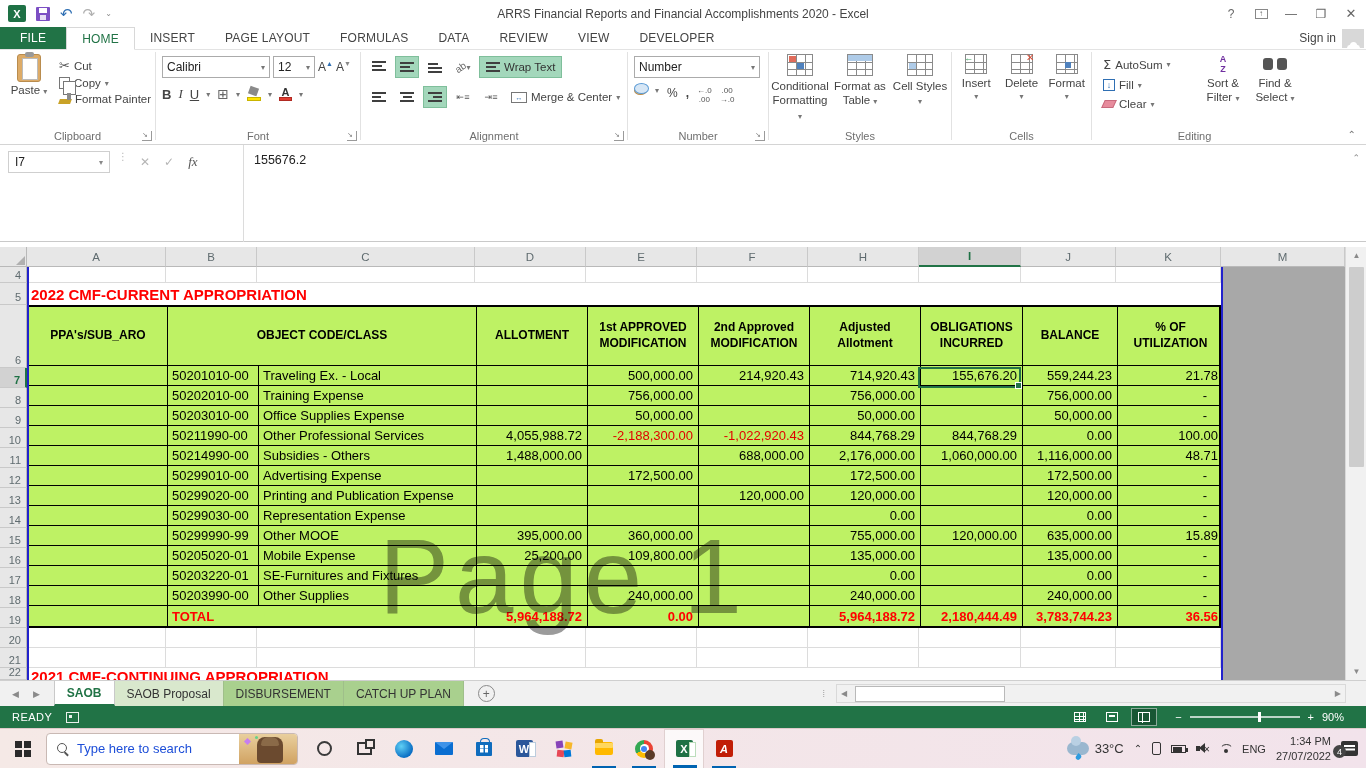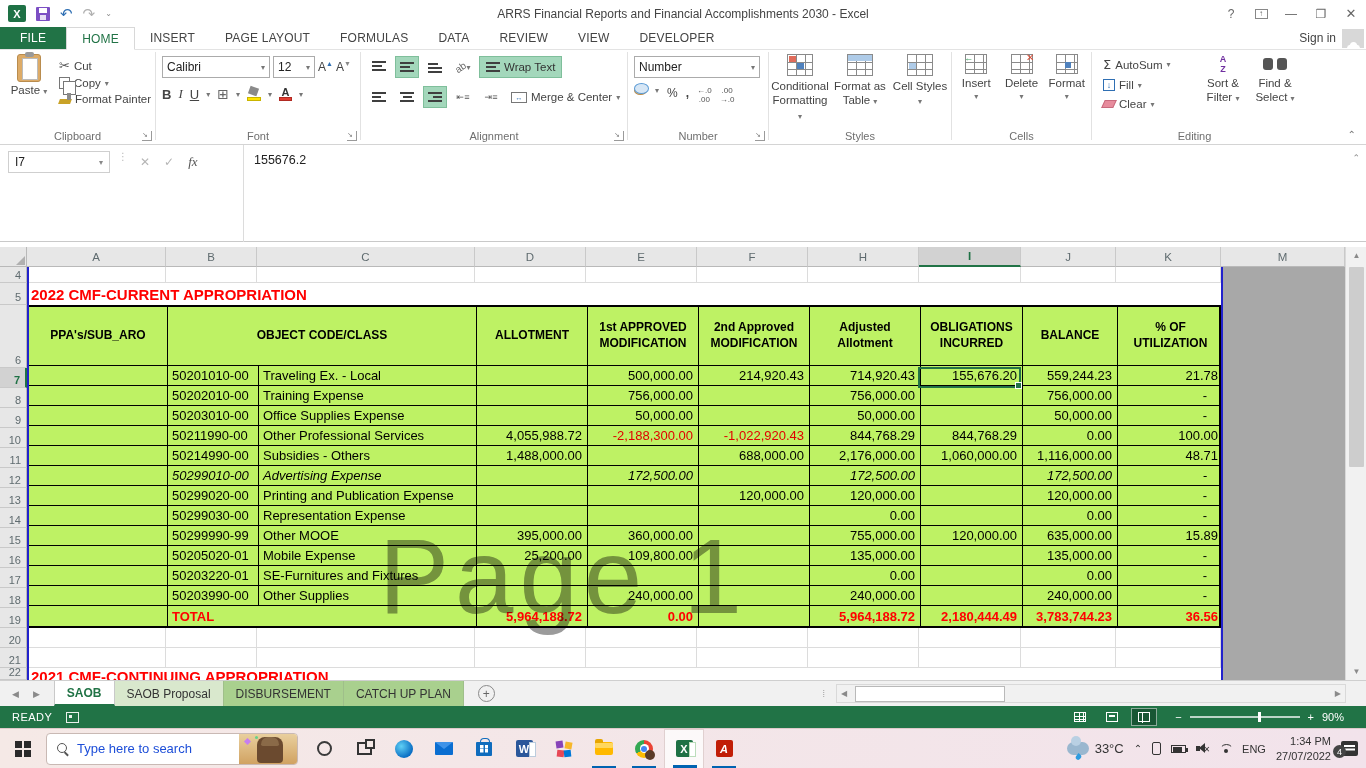--- a/index.html
+++ b/index.html
@@ -286,21 +286,21 @@
 <div class="app">
 
   <div class="titlebar">
     <div class="qat">
       <span class="xl-logo">X</span>
       <span class="save-ic"></span>
       <span class="undo">↶</span>
       <span class="redo">↷</span>
       <span class="dd">⌄</span>
     </div>
-    <div class="tb-title">ARRS Financial Reports and Financial Accomplishments 2030 - Excel</div>
+    <div class="tb-title">ARRS Financial Reports and Financial Accomplishments 2020 - Excel</div>
     <div class="winbtns">
       <span class="winbtn">?</span>
       <span class="winbtn">
           <span class="ribbon-disp">↑</span>
         </span>
       <span class="winbtn">—</span>
       <span class="winbtn">❐</span>
       <span class="winbtn close">✕</span>
     </div>
   </div>
@@ -672,21 +672,21 @@
             <div class="tcell txt" style="width: 91px;">50214990-00</div>
             <div class="tcell txt" style="width: 218px;">Subsidies - Others</div>
             <div class="tcell num" style="width: 111px;">1,488,000.00</div>
             <div class="tcell num" style="width: 111px;"></div>
             <div class="tcell num" style="width: 111px;">688,000.00</div>
             <div class="tcell num" style="width: 111px;">2,176,000.00</div>
             <div class="tcell num" style="width: 102px;">1,060,000.00</div>
             <div class="tcell num" style="width: 95px;">1,116,000.00</div>
             <div class="tcell num" style="width: 105px;">48.71</div>
           </div>
-          <div class="trow" style="height: 20px; font-style: italic;">
+          <div class="trow" style="height: 20px;">
             <div class="tcell" style="width: 139px;"></div>
             <div class="tcell txt" style="width: 91px;">50299010-00</div>
             <div class="tcell txt" style="width: 218px;">Advertising Expense</div>
             <div class="tcell num" style="width: 111px;"></div>
             <div class="tcell num" style="width: 111px;">172,500.00</div>
             <div class="tcell num" style="width: 111px;"></div>
             <div class="tcell num" style="width: 111px;">172,500.00</div>
             <div class="tcell num" style="width: 102px;"></div>
             <div class="tcell num" style="width: 95px;">172,500.00</div>
             <div class="tcell dash" style="width: 105px;">-</div>

